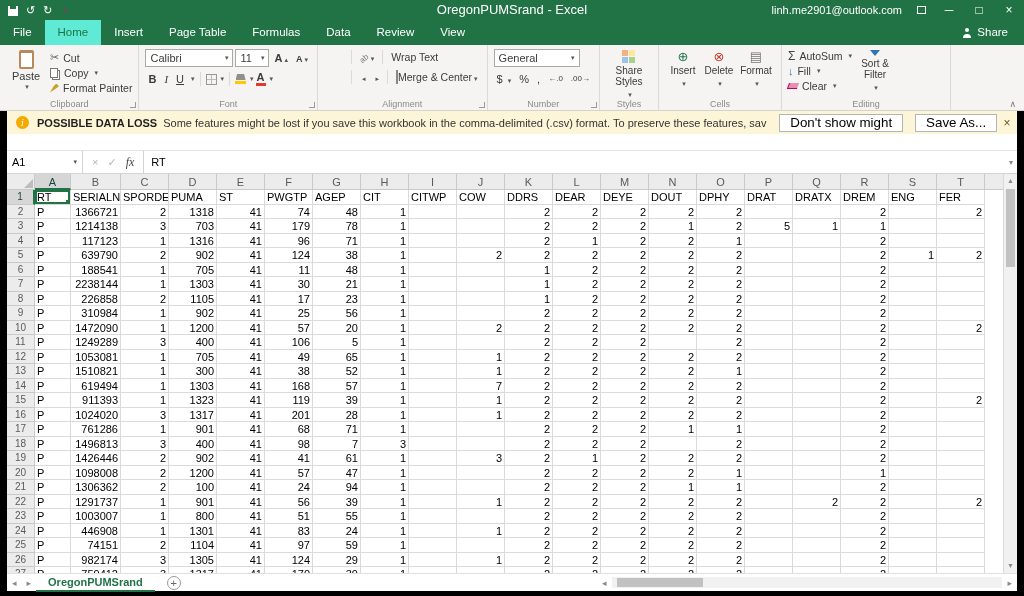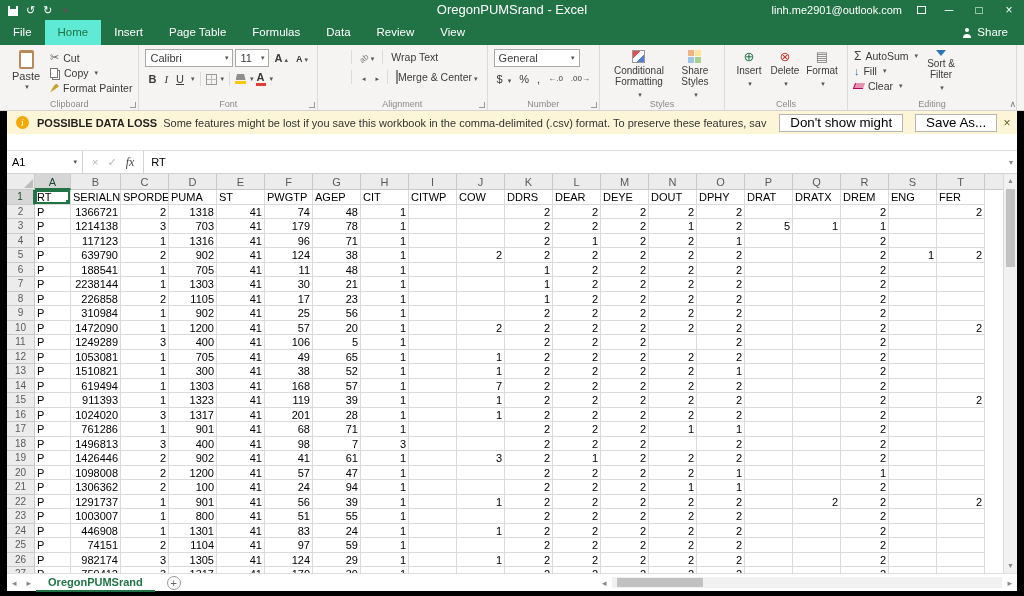--- a/index.html
+++ b/index.html
@@ -287,25 +287,20 @@
           <span class="tbtn">,</span>
           <span class="tbtn" style="font-size:8px;">←.0</span>
           <span class="tbtn" style="font-size:8px;">.00→</span>
         </div>
       </div>
       <span class="rgroup-label">Number</span>
       <span class="launcher"></span>
     </div>
 
     <div class="rgroup">
-      <div class="bigv" style="width:66px;">
-        <span class="ic-cf"></span>
-        <span>Conditional Formatting</span>
-        <span class="dd">▾</span>
-      </div>
       <div class="bigv" style="width:46px;">
         <span class="ic-cs">
             <i></i>
             <i></i>
             <i></i>
             <i></i>
           </span>
         <span>Share Styles</span>
         <span class="dd">▾</span>
       </div>

